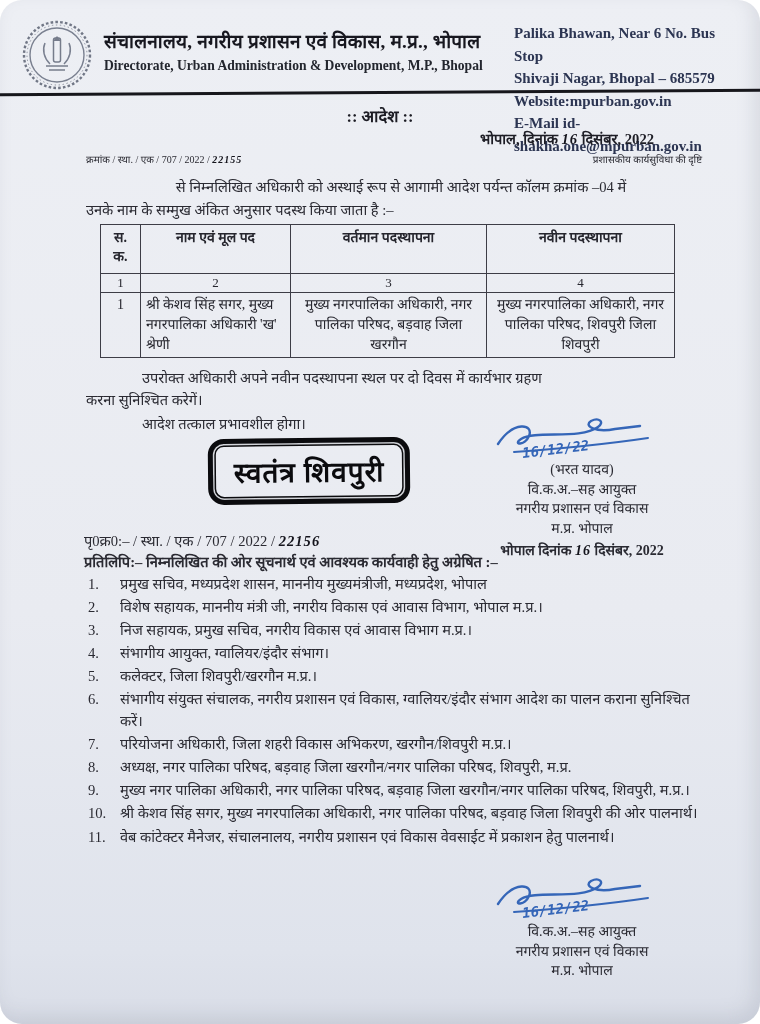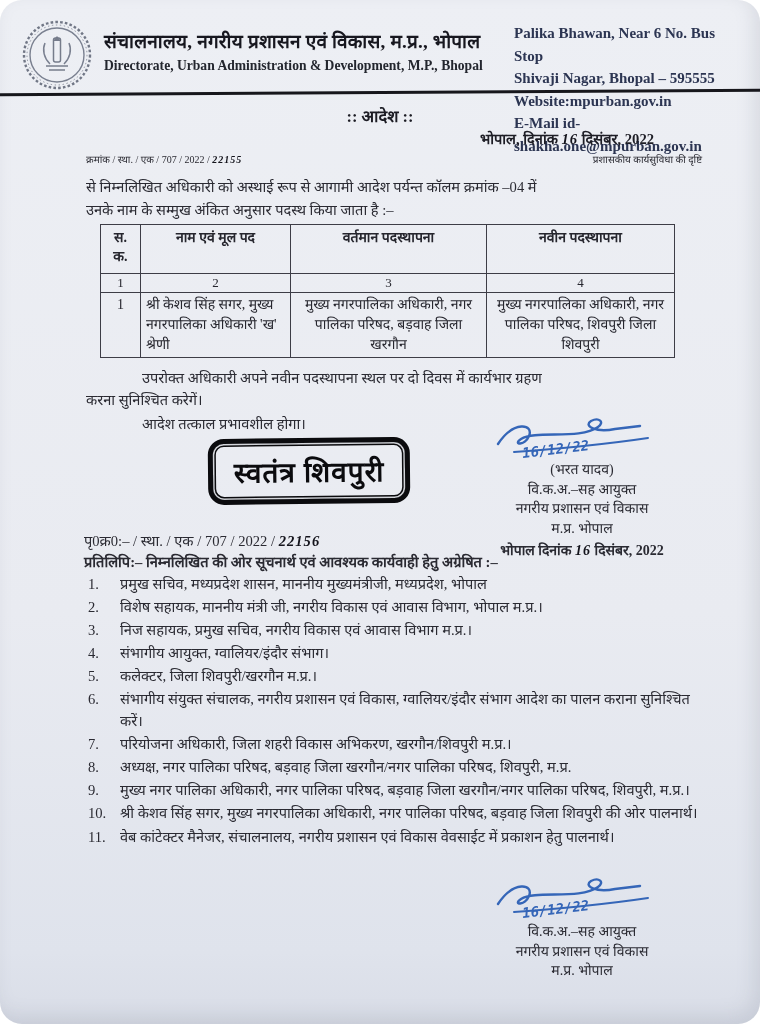--- a/index.html
+++ b/index.html
@@ -18,21 +18,21 @@
   .logo{flex:0 0 74px;height:74px;margin-top:4px;}
   .org{margin-left:10px;width:408px;padding-top:14px;}
   .org-hindi{font-size:19px;font-weight:700;color:#17171f;white-space:nowrap;letter-spacing:.2px;}
   .org-eng{font-size:13.6px;font-weight:700;color:#23262e;margin-top:4px;white-space:nowrap;}
   .addr{width:228px;margin-left:2px;padding-top:8px;font-size:15px;font-weight:700;color:#2c3552;line-height:1.5;}
   .rule{position:absolute;top:91px;left:-6px;width:772px;height:3.4px;background:#17171c;transform:rotate(-.35deg);}
   
   .order-title{position:absolute;top:104px;left:0;width:100%;text-align:center;font-size:16.5px;font-weight:700;color:#1c1c24;}
   .place-date{position:absolute;top:128px;left:424px;width:286px;text-align:center;font-size:14.6px;font-weight:700;color:#1e1e26;white-space:nowrap;}
   .ref-row{position:absolute;top:152px;left:86px;width:616px;display:flex;justify-content:space-between;font-size:10px;}
-  .intro2{position:absolute;top:176px;left:86px;width:630px;font-size:14.6px;}
+  .intro2{position:absolute;top:176px;left:86px;width:630px;font-size:14.6px;text-align:center;}
   .intro3{position:absolute;top:199px;left:86px;width:630px;font-size:14.6px;}
   .hw{font-family:Liberation Serif, serif;font-style:italic;font-weight:700;color:#14141c;letter-spacing:1px;}
   .hw-blue{font-family:"DejaVu Sans Mono","Liberation Mono",monospace;font-style:italic;font-weight:700;color:#3566b8;}
   
   table.order-table{position:absolute;top:224px;left:100px;width:574px;border-collapse:collapse;table-layout:fixed;font-size:14px;color:#26262e;}
   .order-table th,.order-table td{border:1.7px solid #3d3d46;padding:2px 5px;vertical-align:top;}
   .order-table th{font-weight:700;text-align:center;height:44px;}
   .order-table td{text-align:center;line-height:1.42;}
   .order-table .numrow td{height:18px;font-size:13px;padding:0 5px;}
   .order-table .c1{text-align:left;}
@@ -86,21 +86,21 @@
         <path d="M26 48 h22" stroke="#767c8b" stroke-width="1.6"></path>
         <path d="M29 52 h16" stroke="#767c8b" stroke-width="1.4"></path>
       </svg>
     </div>
     <div class="org">
       <div class="org-hindi">संचालनालय, नगरीय प्रशासन एवं विकास, म.प्र., भोपाल</div>
       <div class="org-eng">Directorate, Urban Administration &amp; Development, M.P., Bhopal</div>
     </div>
     <div class="addr">
       <div>Palika Bhawan, Near 6 No. Bus Stop</div>
-      <div>Shivaji Nagar, Bhopal – 595555</div>
+      <div>Shivaji Nagar, Bhopal – 685579</div>
       <div>Website:mpurban.gov.in</div>
       <div>E-Mail id- shakha.one@mpurban.gov.in</div>
     </div>
   </div>
   <div class="rule"></div>
 
   <div class="order-title">:: आदेश ::</div>
   <div class="place-date">
     <span>भोपाल, दिनांक</span>
     <span class="hw">16</span>

